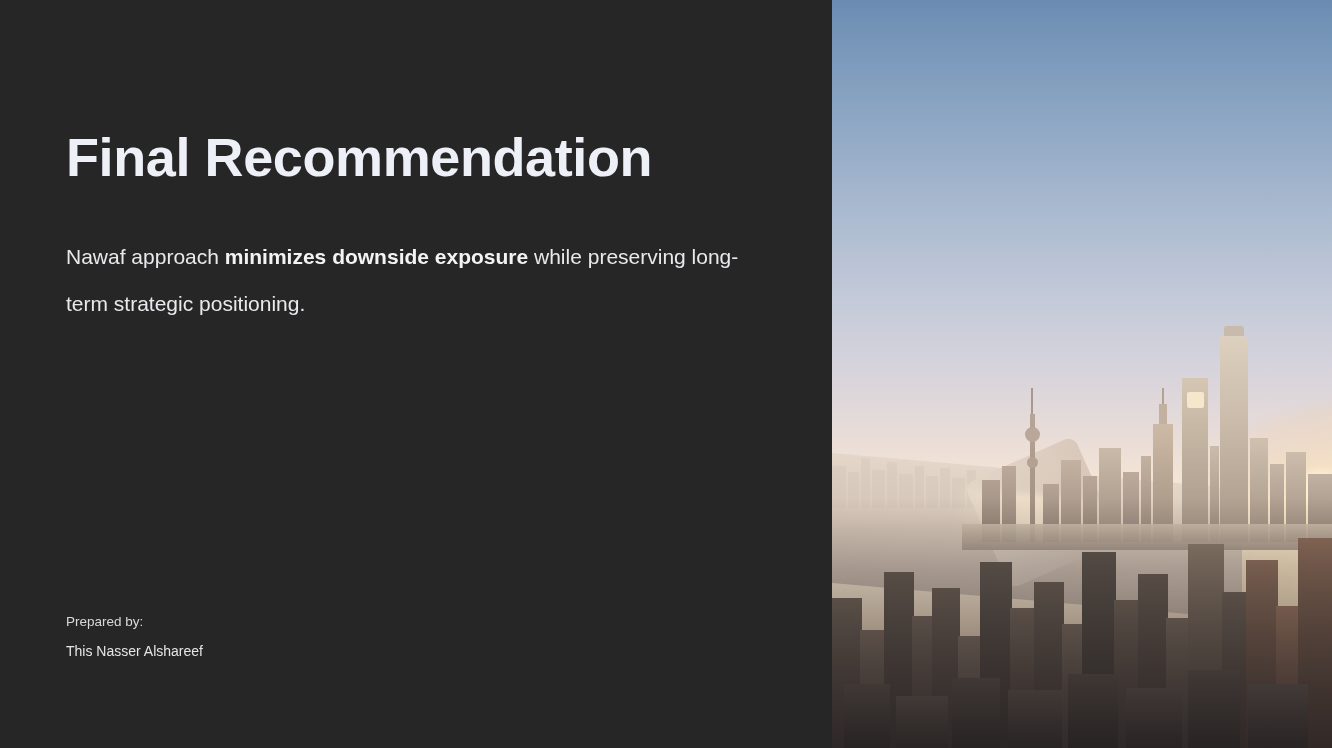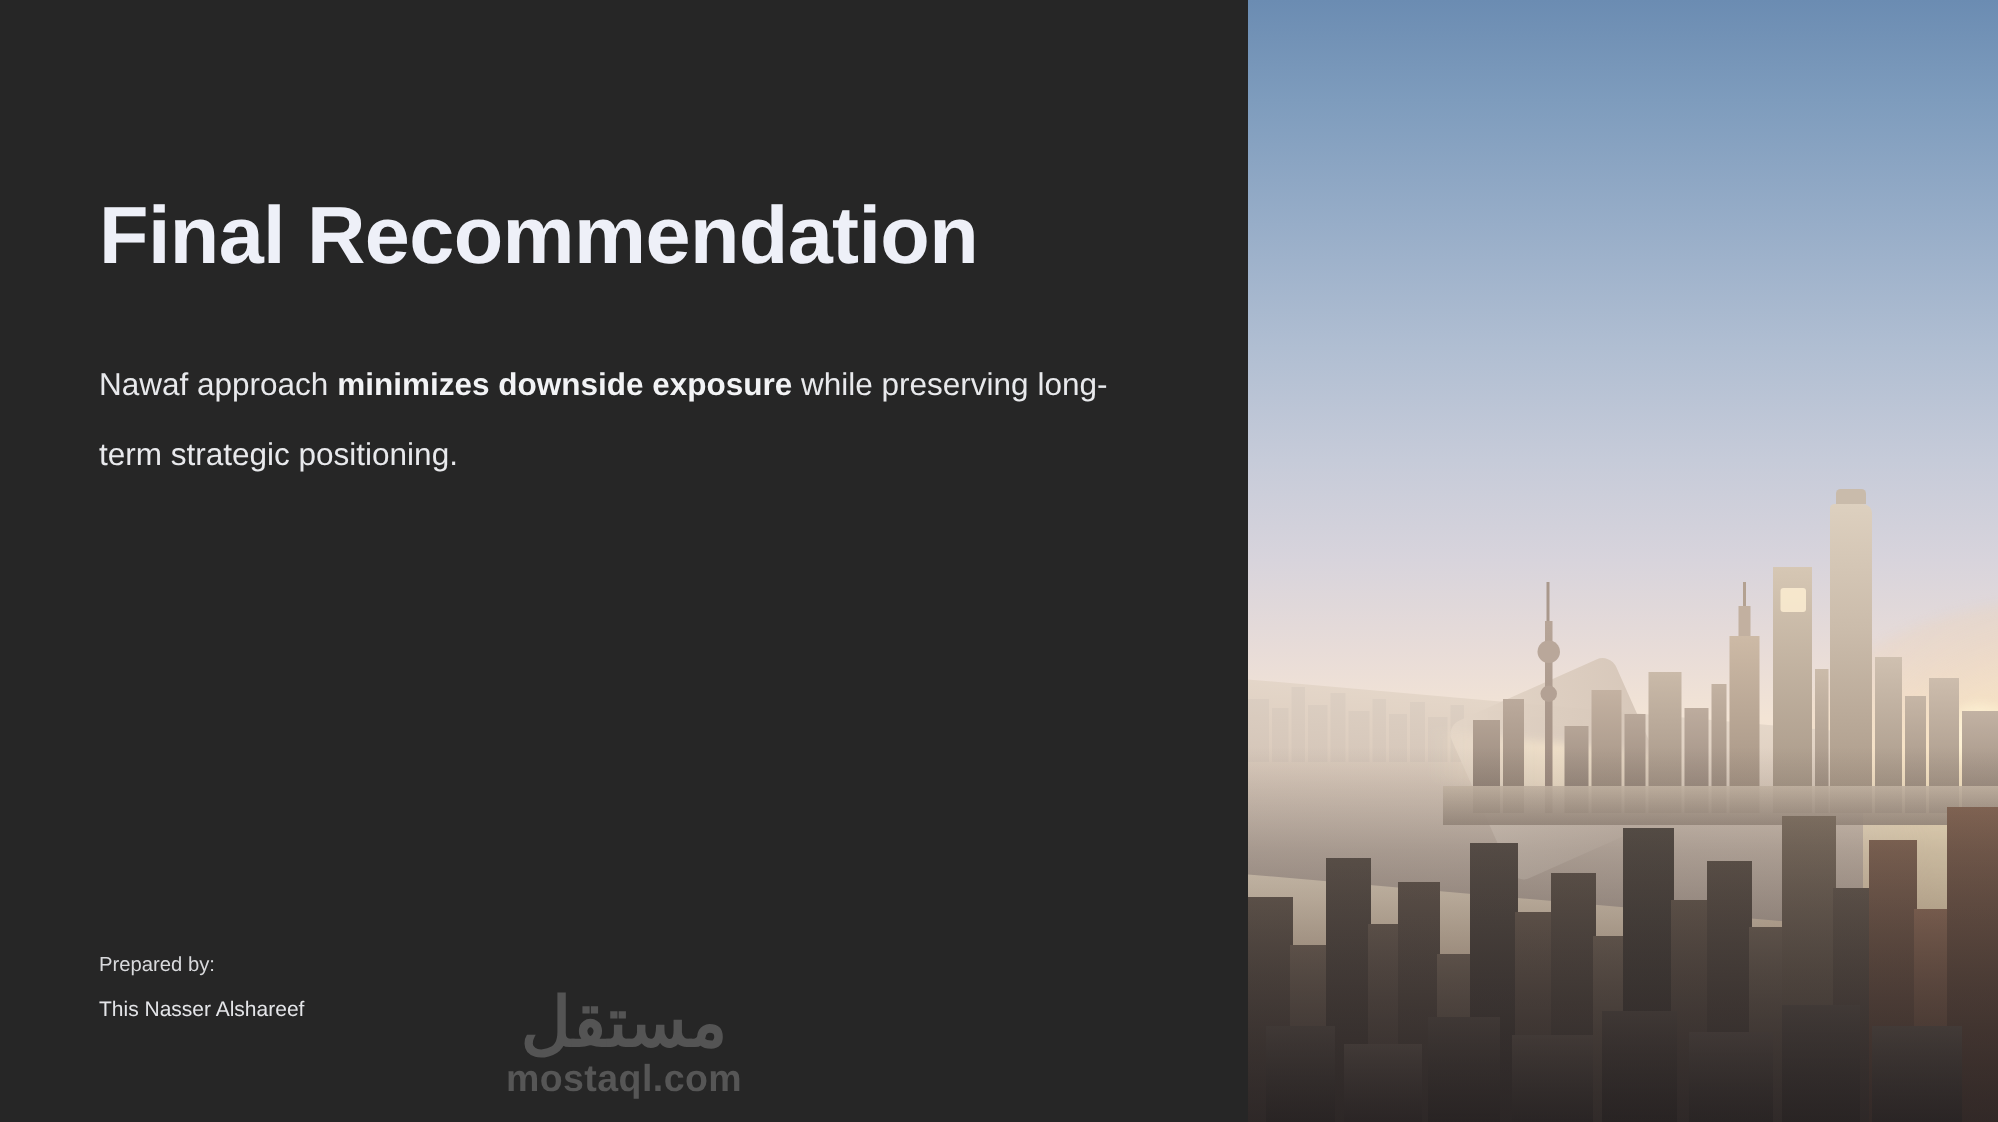--- a/index.html
+++ b/index.html
@@ -64,21 +64,20 @@
   #prepared-block {
     position: absolute;
     left: 66px;
     top: 611px;
   }
   #prepared-label {
     font-size: 13.5px;
     line-height: 21px;
     color: #d8d9dc;
     font-weight: 400;
-    margin-top: 21px;
   }
   #prepared-name {
     font-size: 14px;
     line-height: 21px;
     margin-top: 9px;
     color: #e4e5e8;
     font-weight: 400;
   }
 
   
@@ -263,24 +262,20 @@
 
       <p class="para"><span>Nawaf approach </span><span class="strong">minimizes downside exposure</span><span> while preserving long-term strategic positioning.</span></p>
 
     </div>
 
     <div id="prepared-block">
       <div id="prepared-label">Prepared by:</div>
       <div id="prepared-name">This Nasser Alshareef</div>
     </div>
 
-    <div id="watermark">
-      <div id="watermark-arabic">مستقل</div>
-      <div id="watermark-domain">mostaql.com</div>
-    </div>
 
   </div>
 
   <div id="right-panel" aria-label="Shanghai skyline at sunset over the Huangpu River">
 
     <div id="panel-edge"></div>
 
     <div id="sky"></div>
     <div id="sun-glow"></div>
     <div id="sun-core"></div>

